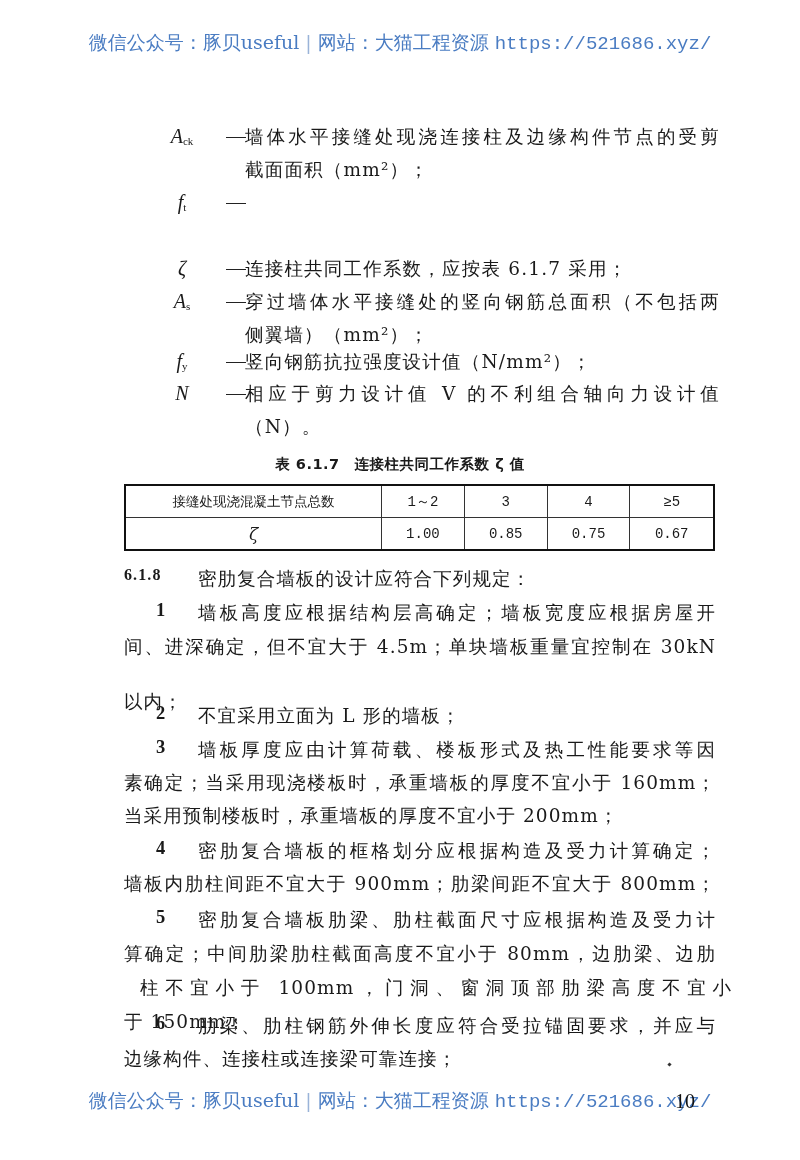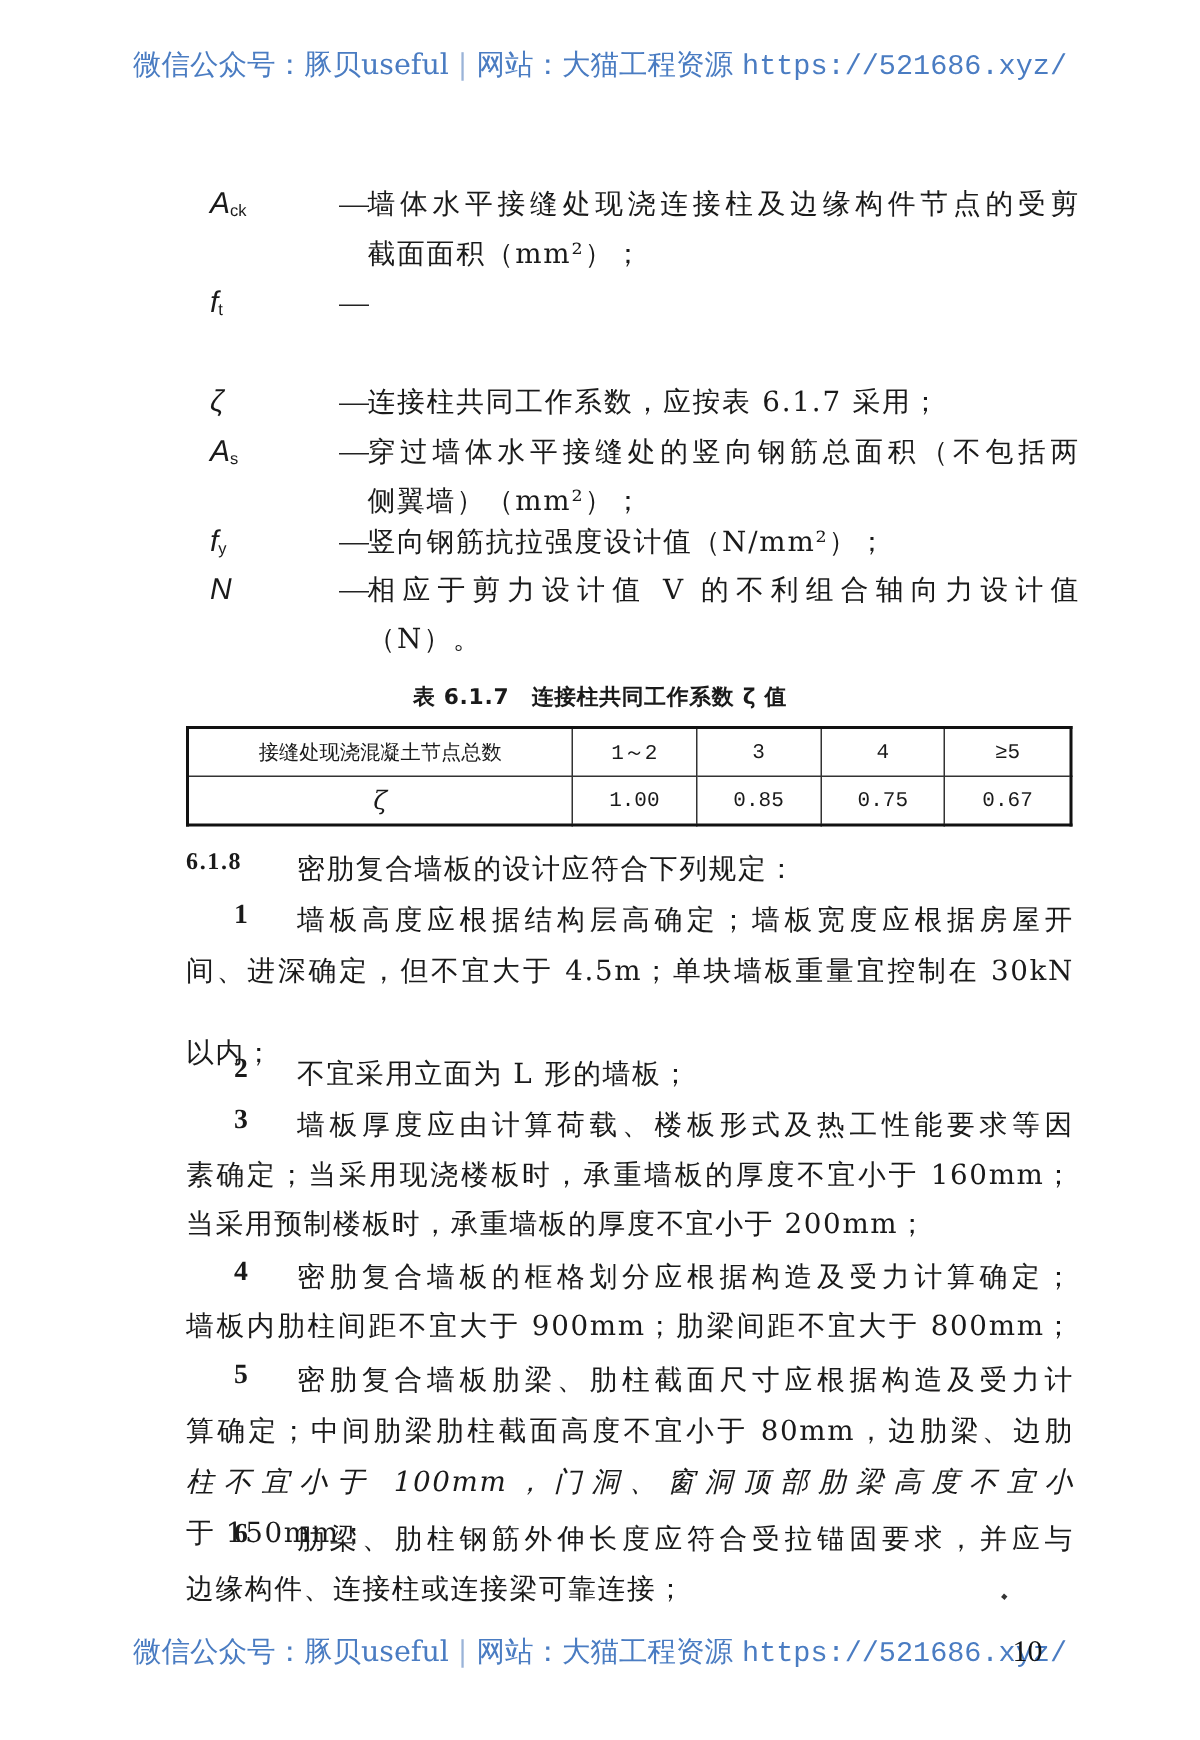--- a/index.html
+++ b/index.html
@@ -12,22 +12,22 @@
     font-family: "DejaVu Serif", "Liberation Serif", serif;
     font-size: 19px; color: #4a7cc2; letter-spacing: 0px; white-space: nowrap;
   }
   .watermark .mono { font-family: "Liberation Mono", "DejaVu Sans Mono", monospace; font-size: 19px; }
   .watermark .sep { color: #9ab3d8; margin: 0 6px; }
   .wm-top { top: 30px; }
   .wm-bottom { top: 1088px; }
 
   .def { position: absolute; left: 0; width: 800px; font-size: 18.5px; line-height: 33px; }
   .def .sym {
-    position: absolute; width: 84px; left: 140px; text-align: left; font-style: italic;
-    font-family: Liberation Sans, sans-serif; font-size: 20px;
+    position: absolute; width: 84px; left: 140px; text-align: center; font-style: italic;
+    font-family: Liberation Serif, serif; font-size: 20px;
   }
   .def .sym sub { font-size: 11px; font-style: normal; vertical-align: -2px; }
   .def .dash { position: absolute; left: 226px; width: 20px; border-top: 1px solid #222; top: 17px; }
   .def .txt { position: absolute; left: 245px; width: 475px; letter-spacing: 1.2px; }
 
   .table-title {
     position: absolute; top: 455px; left: 0; width: 800px; text-align: center;
     font-family: "DejaVu Sans", "Liberation Sans", sans-serif; font-weight: bold; font-size: 14.5px; letter-spacing: 0.5px;
   }
   table.coef {
@@ -144,21 +144,21 @@
 <div class="para" style="top:838px;">
   <span class="line bold" style="left:156px;">4</span>
   <span class="line justify" style="left:198px;width:518px;">密肋复合墙板的框格划分应根据构造及受力计算确定；</span>
   <span class="line justify" style="left:124px;top:33px;width:592px;">墙板内肋柱间距不宜大于 900mm；肋梁间距不宜大于 800mm；</span>
 </div>
 
 <div class="para" style="top:907px;">
   <span class="line bold" style="left:156px;">5</span>
   <span class="line justify" style="left:198px;width:518px;">密肋复合墙板肋梁、肋柱截面尺寸应根据构造及受力计</span>
   <span class="line justify" style="left:124px;top:34px;width:592px;">算确定；中间肋梁肋柱截面高度不宜小于 80mm，边肋梁、边肋</span>
-  <span class="line justify" style="left:124px;top:68px;width:592px;font-style:italic;">柱不宜小于 100mm，门洞、窗洞顶部肋梁高度不宜小</span>
+  <span class="line justify" style="left:140px;top:68px;width:592px;">柱不宜小于 100mm，门洞、窗洞顶部肋梁高度不宜小</span>
   <span class="line" style="left:124px;top:102px;">于 150mm；</span>
 </div>
 
 <div class="para" style="top:1013px;">
   <span class="line bold" style="left:156px;">6</span>
   <span class="line justify" style="left:198px;width:518px;">肋梁、肋柱钢筋外伸长度应符合受拉锚固要求，并应与</span>
   <span class="line" style="left:124px;top:33px;">边缘构件、连接柱或连接梁可靠连接；</span>
 </div>
 
 <div class="speck"></div>

